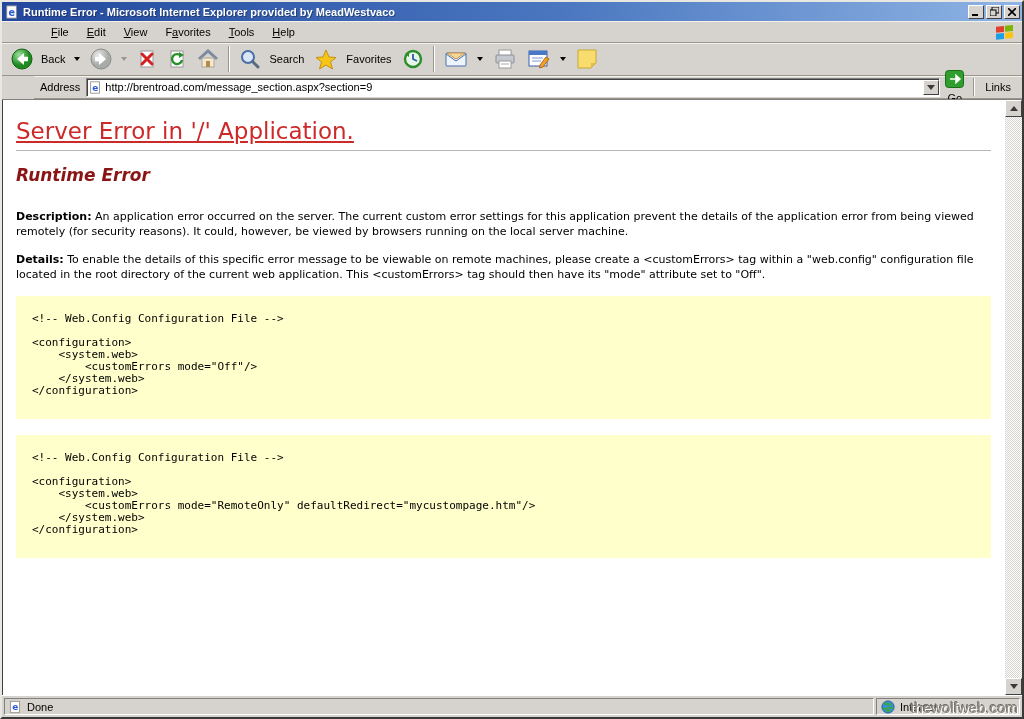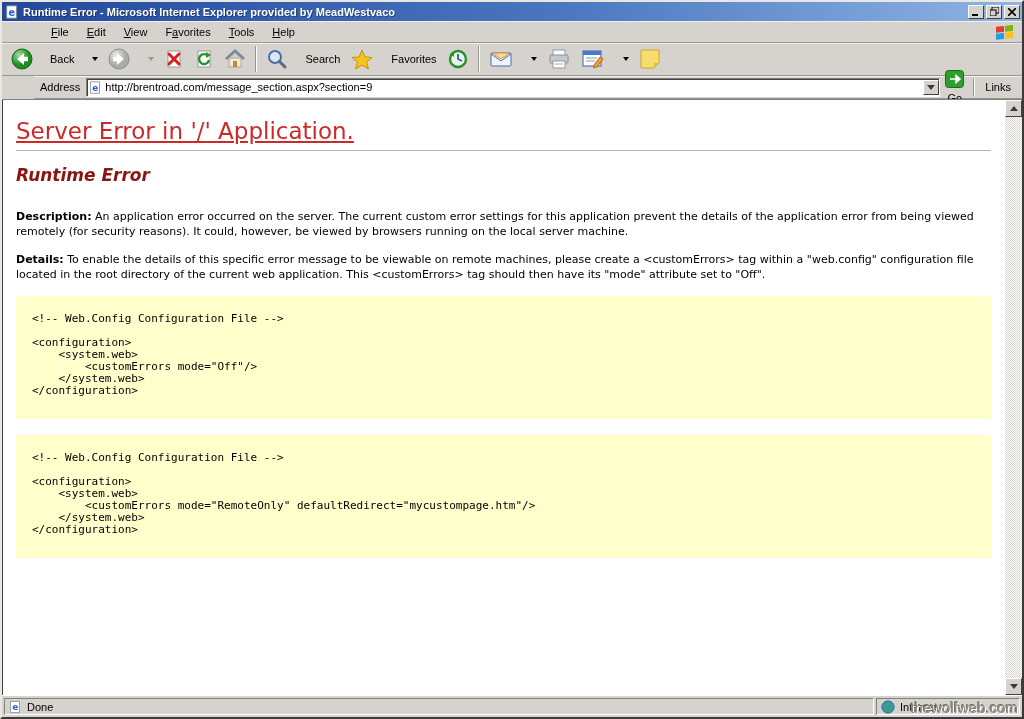--- a/index.html
+++ b/index.html
@@ -43,21 +43,21 @@
   .win-flag { position:absolute; right:6px; top:2px; }
 
   
   .toolbar {
     height:33px; flex:0 0 33px;
     display:flex; align-items:center; padding:0 4px;
     border-bottom:1px solid #9a9689;
     box-shadow:inset 0 1px 0 #f3f1ec;
   }
   .tb-btn {
-    display:flex; align-items:center; gap:17px;
+    display:flex; align-items:center; gap:8px;
     background:transparent; border:1px solid transparent;
     padding:2px 4px; height:29px; cursor:default;
     font-family:"Liberation Sans",sans-serif; font-size:11px; color:#000;
   }
   .dd { width:0; height:0; border-left:3px solid transparent; border-right:3px solid transparent; border-top:4px solid #000; margin-left:1px; }
   .dd.dim { border-top-color:#9a9689; }
   .tb-sep { width:2px; height:26px; margin:0 4px; border-left:1px solid #9a9689; border-right:1px solid #fff; }
 
   
   .addressbar {

